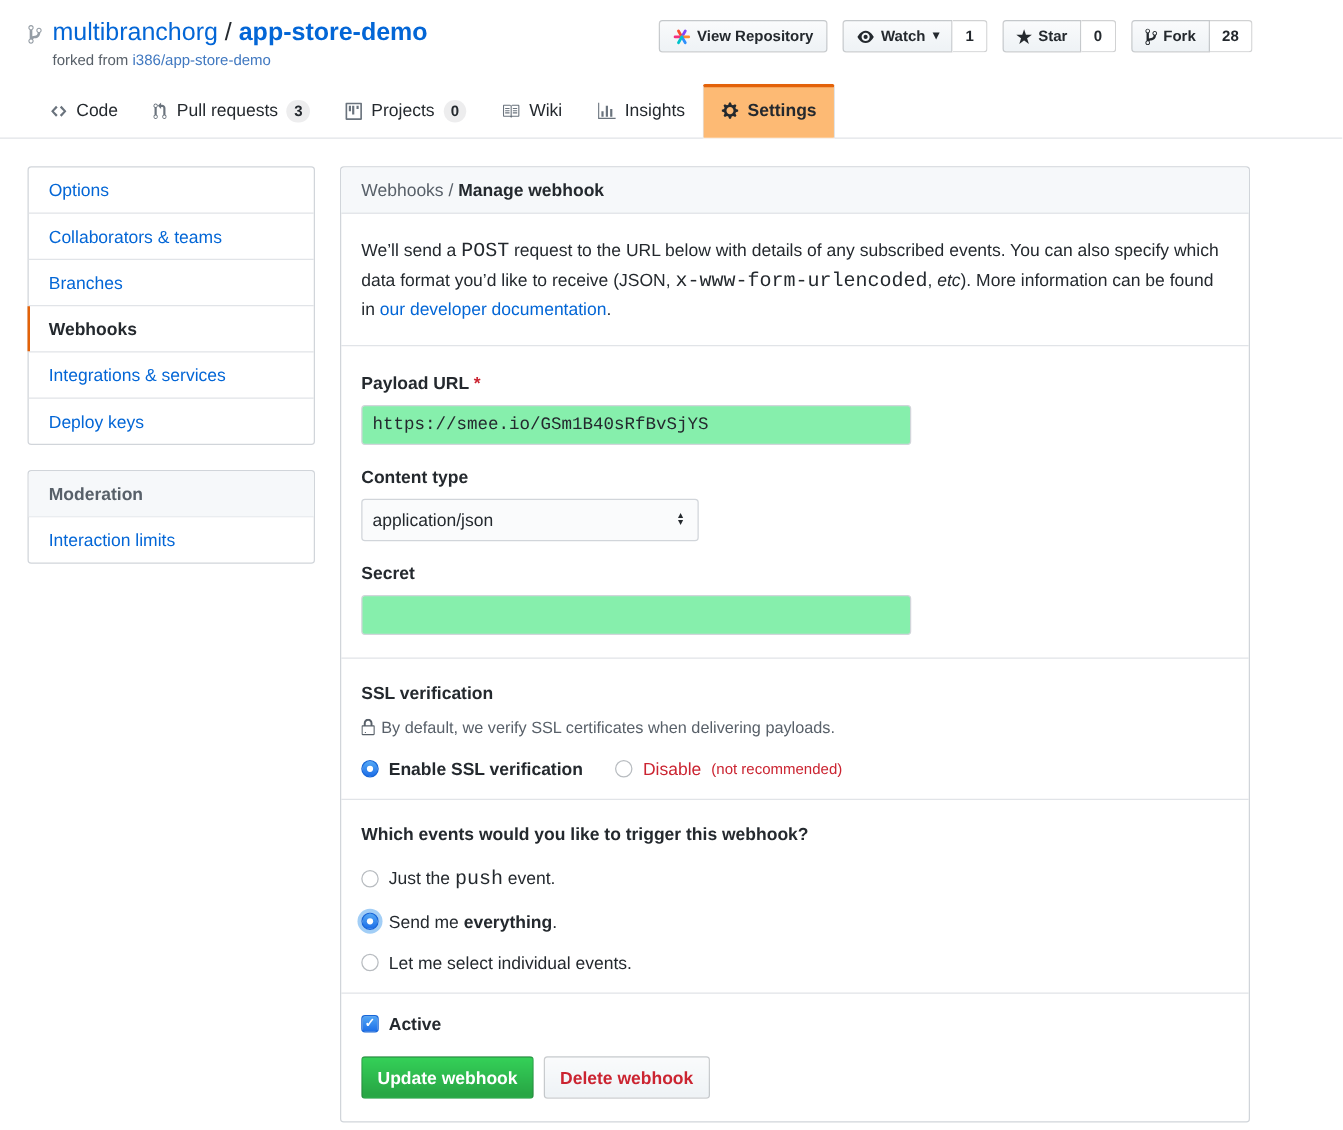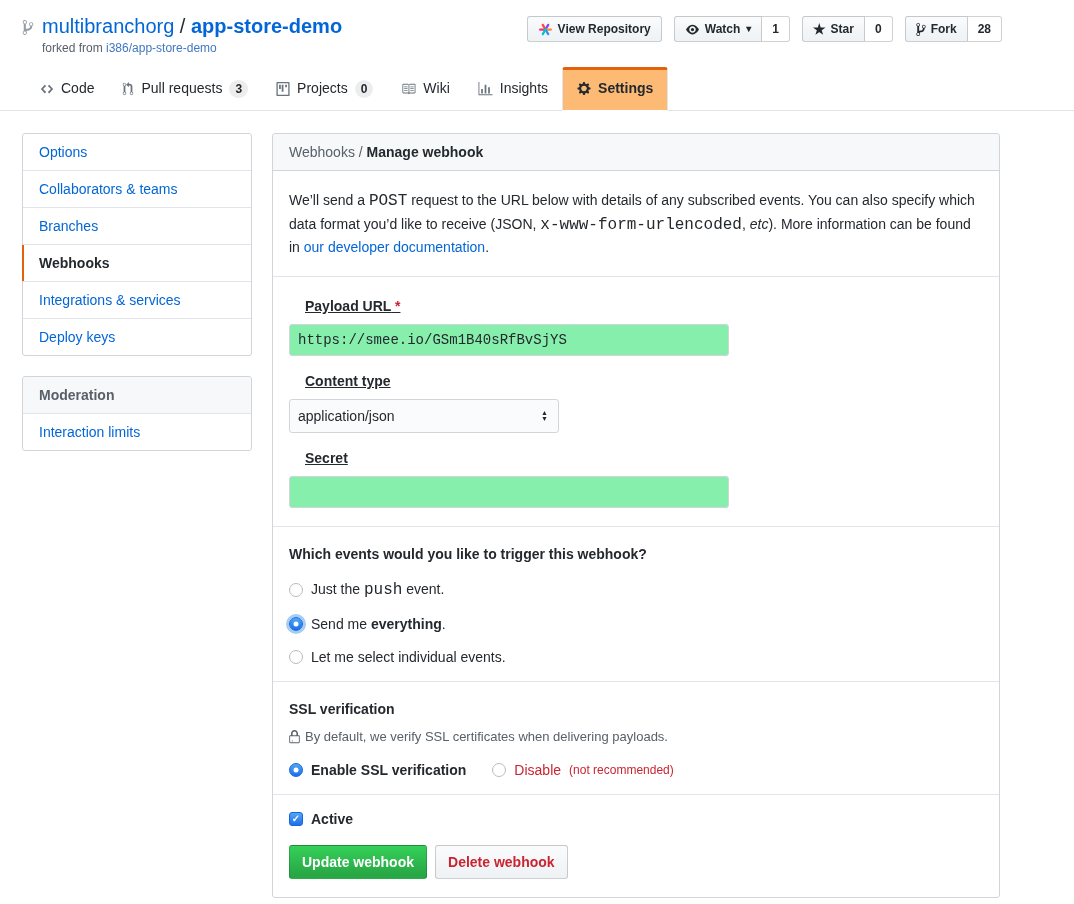--- a/index.html
+++ b/index.html
@@ -105,21 +105,21 @@
   .box-section { padding: 16px; border-bottom: 1px solid #e1e4e8; }
   .box-section:last-child { border-bottom: none; }
 
   .intro { margin: 2px 0; line-height: 1.5; padding-right: 8px; }
   .intro code, .inline-code {
     font-family: "Liberation Mono", monospace; font-size: 16px;
   }
   .intro .link, .doc-link { color: #0366d6; cursor: pointer; }
   .intro em { font-style: italic; }
 
-  .form-label { font-weight: 600; display: block; margin: 4px 16px 8px; line-height: 19px; text-decoration: underline; }
+  .form-label { font-weight: 600; display: block; margin: 4px 0 8px; line-height: 19px; }
   .required-mark { color: #cb2431; }
   .form-group { margin-bottom: 16px; }
   .form-group:last-child { margin-bottom: 2px; }
   .text-input {
     width: 440px; max-width: 100%; height: 32px; padding: 6px 8px;
     font-family: Liberation Mono, monospace; font-size: 14px; color: #24292e;
     background: #86efac; border: 1px solid #d1d5da; border-radius: 3px; outline: none;
   }
   .select-box {
     width: 270px; height: 34px; display: flex; align-items: center;
@@ -339,59 +339,59 @@
             </span>
         </div>
       </div>
       <div class="form-group">
         <label class="form-label">Secret</label>
         <input class="text-input" type="text" value="" style="">
       </div>
     </div>
 
     <div class="box-section">
+      <h4 class="section-heading">SSL verification</h4>
+      <div class="ssl-note">
+        <span class="lock">
+          <svg width="11" height="14" viewBox="0 0 12 16">
+              <path fill-rule="evenodd" d="M4 13H3v-1h1v1zm8-6v7c0 .55-.45 1-1 1H1c-.55 0-1-.45-1-1V7c0-.55.45-1 1-1h1V4c0-2.2 1.8-4 4-4s4 1.8 4 4v2h1c.55 0 1 .45 1 1zM3.8 6h4.41V4c0-1.22-.98-2.2-2.2-2.2-1.22 0-2.2.98-2.2 2.2v2zM11 7H1v7h10V7z"></path>
+            </svg>
+        </span>
+        <span>By default, we verify SSL certificates when delivering payloads.</span>
+      </div>
+      <div class="radio-row">
+        <label class="radio-option">
+          <span class="radio checked"></span>
+          <span class="ssl-enable-label">Enable SSL verification</span>
+        </label>
+        <label class="radio-option">
+          <span class="radio"></span>
+          <span class="danger-text">Disable</span>
+          <span class="danger-note">(not recommended)</span>
+        </label>
+      </div>
+    </div>
+
+    <div class="box-section">
       <h4 class="section-heading">Which events would you like to trigger this webhook?</h4>
       <label class="event-option">
         <span class="radio"></span>
         <span><span>Just the </span><code class="inline-code">push</code><span> event.</span></span>
       </label>
       <label class="event-option">
         <span class="radio checked focus-ring"></span>
         <span><span>Send me </span><span class="opt-bold">everything</span><span>.</span></span>
       </label>
       <label class="event-option">
         <span class="radio"></span>
         <span>Let me select individual events.</span>
       </label>
     </div>
 
     <div class="box-section">
-      <h4 class="section-heading">SSL verification</h4>
-      <div class="ssl-note">
-        <span class="lock">
-          <svg width="11" height="14" viewBox="0 0 12 16">
-              <path fill-rule="evenodd" d="M4 13H3v-1h1v1zm8-6v7c0 .55-.45 1-1 1H1c-.55 0-1-.45-1-1V7c0-.55.45-1 1-1h1V4c0-2.2 1.8-4 4-4s4 1.8 4 4v2h1c.55 0 1 .45 1 1zM3.8 6h4.41V4c0-1.22-.98-2.2-2.2-2.2-1.22 0-2.2.98-2.2 2.2v2zM11 7H1v7h10V7z"></path>
-            </svg>
-        </span>
-        <span>By default, we verify SSL certificates when delivering payloads.</span>
-      </div>
-      <div class="radio-row">
-        <label class="radio-option">
-          <span class="radio checked"></span>
-          <span class="ssl-enable-label">Enable SSL verification</span>
-        </label>
-        <label class="radio-option">
-          <span class="radio"></span>
-          <span class="danger-text">Disable</span>
-          <span class="danger-note">(not recommended)</span>
-        </label>
-      </div>
-    </div>
-
-    <div class="box-section">
       <label class="checkbox-row">
         <span class="checkbox"></span>
         <span class="checkbox-label">Active</span>
       </label>
       <div class="btn-row">
         <button class="btn btn-primary">Update webhook</button>
         <button class="btn btn-danger">Delete webhook</button>
       </div>
     </div>
   </div>

